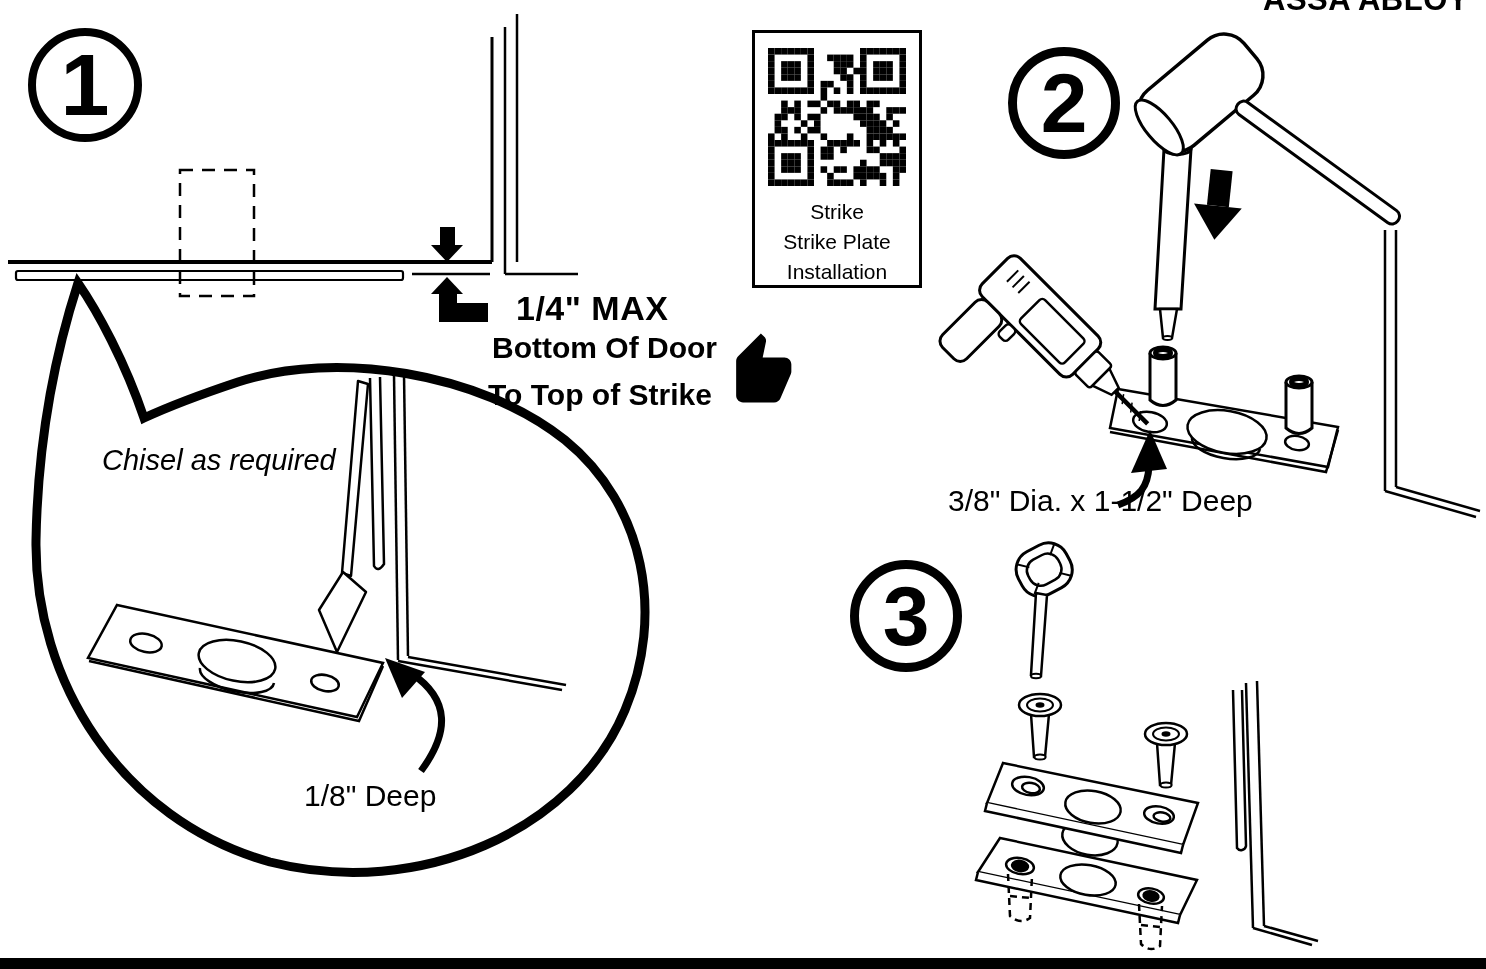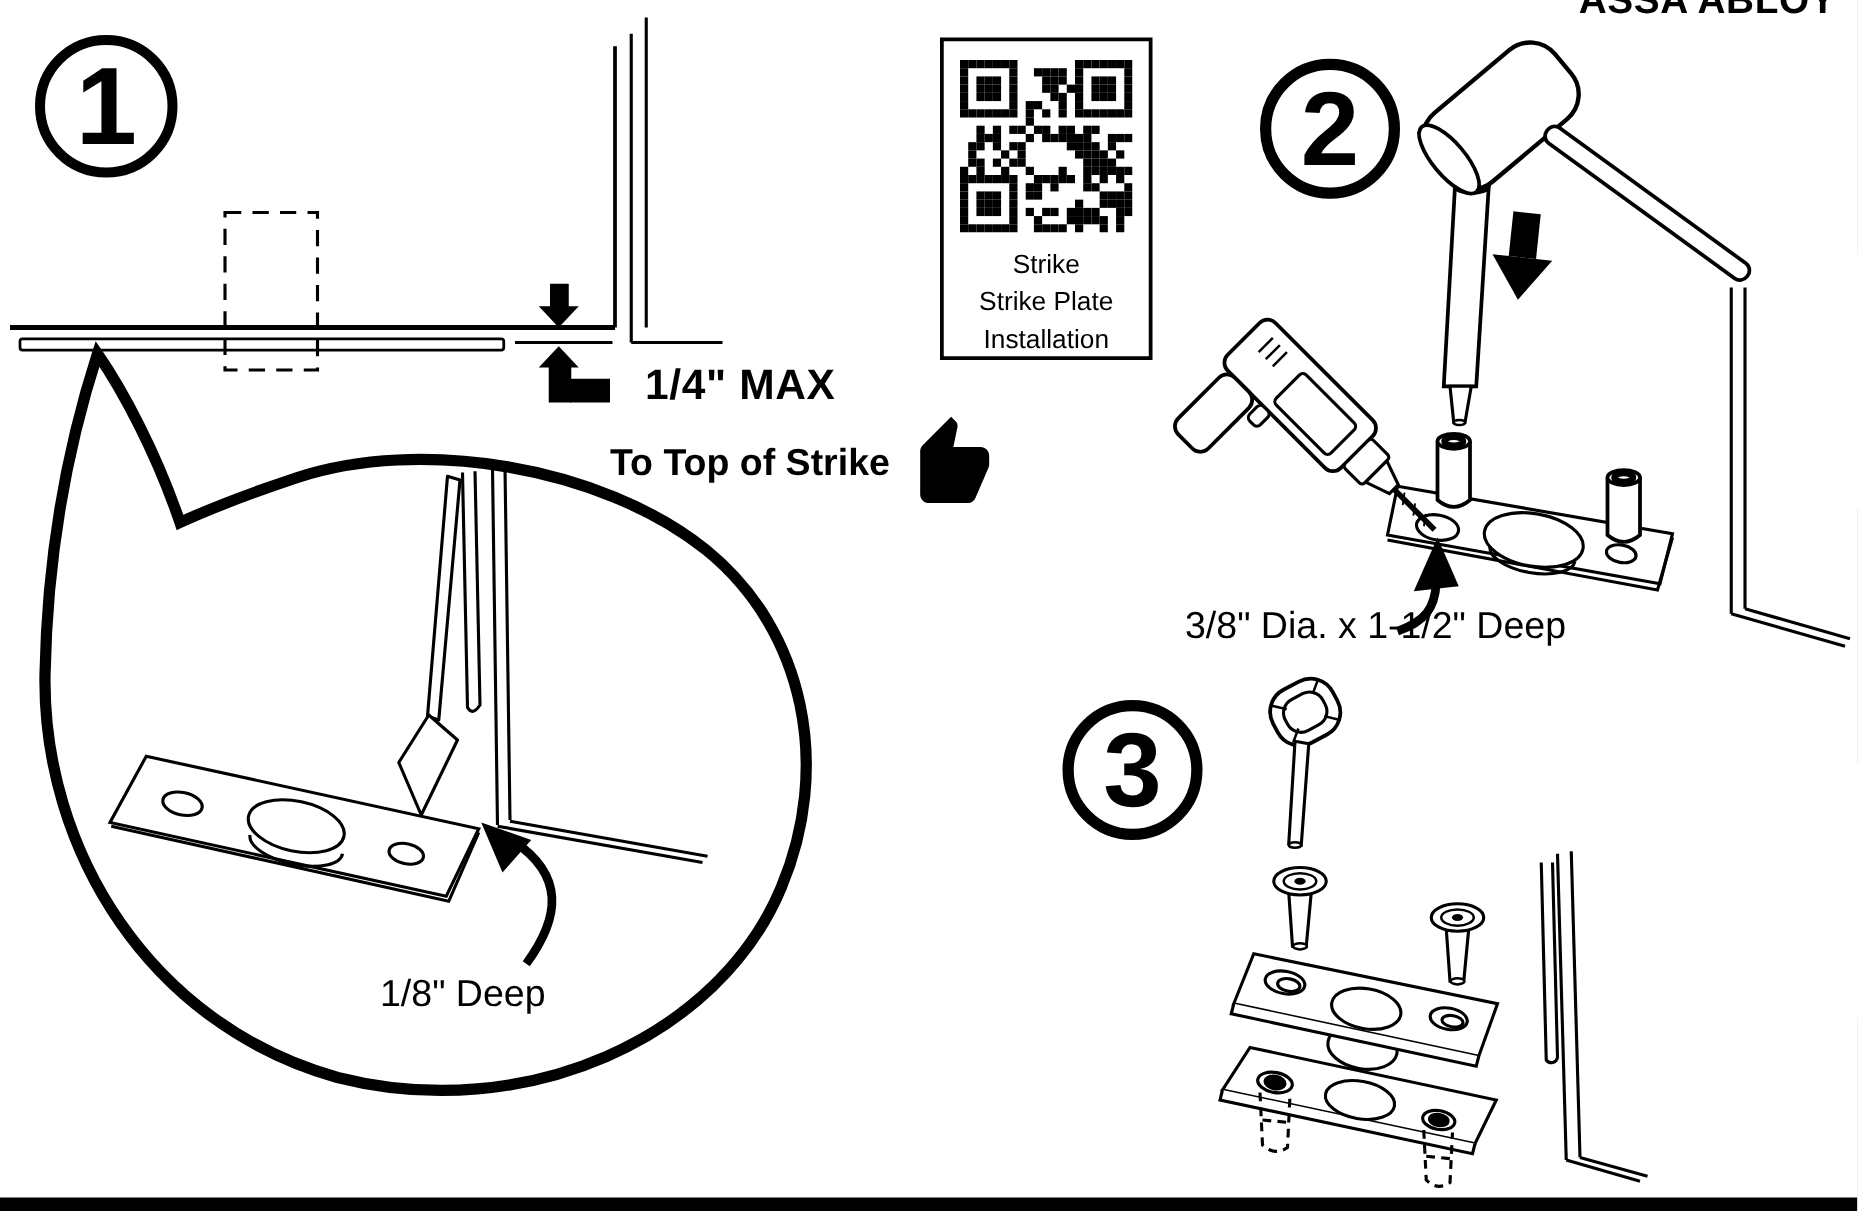--- a/index.html
+++ b/index.html
@@ -18,21 +18,21 @@
   }
   .badge-1{left:28px;top:28px;width:114px;height:114px;font-size:88px;}
   .badge-2{left:1008px;top:47px;width:112px;height:112px;font-size:84px;border-width:9px;}
   .badge-3{left:850px;top:560px;width:112px;height:112px;font-size:84px;border-width:9px;}
   .brand{
     position:absolute;left:1263px;top:-18px;font-size:31px;font-weight:bold;
     letter-spacing:0.5px;white-space:nowrap;
   }
   .dim-max{position:absolute;left:516px;top:289px;font-size:34px;font-weight:bold;letter-spacing:0.5px;white-space:nowrap;}
   .dim-l2{position:absolute;left:492px;top:331px;font-size:30px;font-weight:bold;white-space:nowrap;}
-  .dim-l3{position:absolute;left:488px;top:354px;font-size:30px;font-weight:bold;white-space:nowrap;text-align:center;}
+  .dim-l3{position:absolute;left:488px;top:378px;font-size:30px;font-weight:bold;white-space:nowrap;text-align:center;}
   .chisel-note{position:absolute;left:102px;top:444px;font-size:29px;font-style:italic;white-space:nowrap;}
   .depth-note{position:absolute;left:304px;top:779px;font-size:30px;white-space:nowrap;}
   .drill-note{position:absolute;left:948px;top:484px;font-size:30px;white-space:nowrap;}
   .qr-box{
     position:absolute;left:752px;top:30px;width:170px;height:258px;
     border:3px solid #000;box-sizing:border-box;background:#fff;
   }
   .qr-caption{
     position:absolute;left:752px;top:197px;width:170px;text-align:center;
     font-size:21px;line-height:30px;
@@ -264,21 +264,23 @@
     <span>1</span>
   </div>
   <div class="badge badge-2">
     <span>2</span>
   </div>
   <div class="badge badge-3">
     <span>3</span>
   </div>
 
   <div class="dim-max">1/4" MAX</div>
+  <div class="dim-l2">Bottom Of Door</div>
   <div class="dim-l3">To Top of Strike</div>
+  <div class="chisel-note">Chisel as required</div>
   <div class="depth-note">1/8" Deep</div>
   <div class="drill-note">3/8" Dia. x 1-1/2" Deep</div>
 
   <div class="qr-box"></div>
   <svg id="qr" width="138" height="138" viewBox="0 0 138 138">
       <rect x="0.00" y="0.00" width="6.57" height="6.57" fill="#000"></rect>
       <rect x="6.57" y="0.00" width="6.57" height="6.57" fill="#000"></rect>
       <rect x="13.14" y="0.00" width="6.57" height="6.57" fill="#000"></rect>
       <rect x="19.71" y="0.00" width="6.57" height="6.57" fill="#000"></rect>
       <rect x="26.29" y="0.00" width="6.57" height="6.57" fill="#000"></rect>

